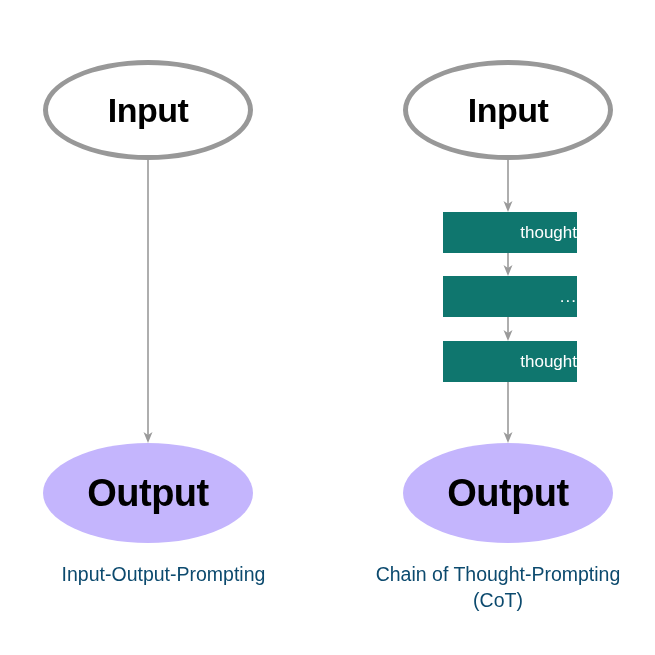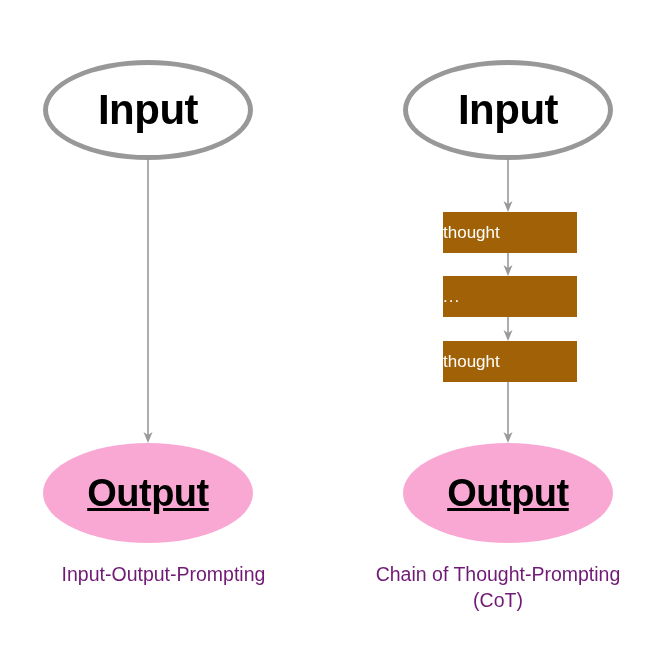--- a/index.html
+++ b/index.html
@@ -39,44 +39,43 @@
     border-radius: 50% / 50%;
     display: flex;
     align-items: center;
     justify-content: center;
   }
   .ellipse-input {
     background: #ffffff;
     border: 5px solid #989898;
   }
   .ellipse-output {
-    background: #f9a8d4;
+    background: #c4b5fd;
     border: none;
-    text-decoration: underline;
   }
   .ellipse-label {
     font-weight: bold;
     color: #000000;
     letter-spacing: -0.5px;
     line-height: 1;
     user-select: none;
   }
-  .label-input  { font-size: 42px; }
+  .label-input  { font-size: 34px; }
   .label-output { font-size: 38px; }
 
   
   .thought-box {
     position: absolute;
     box-sizing: border-box;
     width: 134px;
     height: 41px;
-    background: #a16207;
+    background: #0f766e;
     display: flex;
     align-items: center;
-    justify-content: flex-start;
+    justify-content: flex-end;
   }
   .thought-label {
     color: #ffffff;
     font-size: 17px;
     line-height: 1;
     user-select: none;
   }
   .thought-label.ellipsis-label {
     font-size: 17px;
     letter-spacing: 1px;
@@ -86,21 +85,21 @@
   .arrow {
     position: absolute;
     width: 12px;
   }
   .arrow svg { display: block; overflow: visible; }
 
   
   .caption {
     position: absolute;
     text-align: center;
-    color: #701a75;
+    color: #0c4a6e;
     font-size: 19.5px;
     line-height: 26px;
     white-space: nowrap;
   }
   .caption-line { display: block; }
 
   
   #io-input-ellipse   { left: 43px;  top: 60px;  }
   #io-output-ellipse  { left: 43px;  top: 443px; }
   #io-arrow           { left: 142px; top: 160px; }

